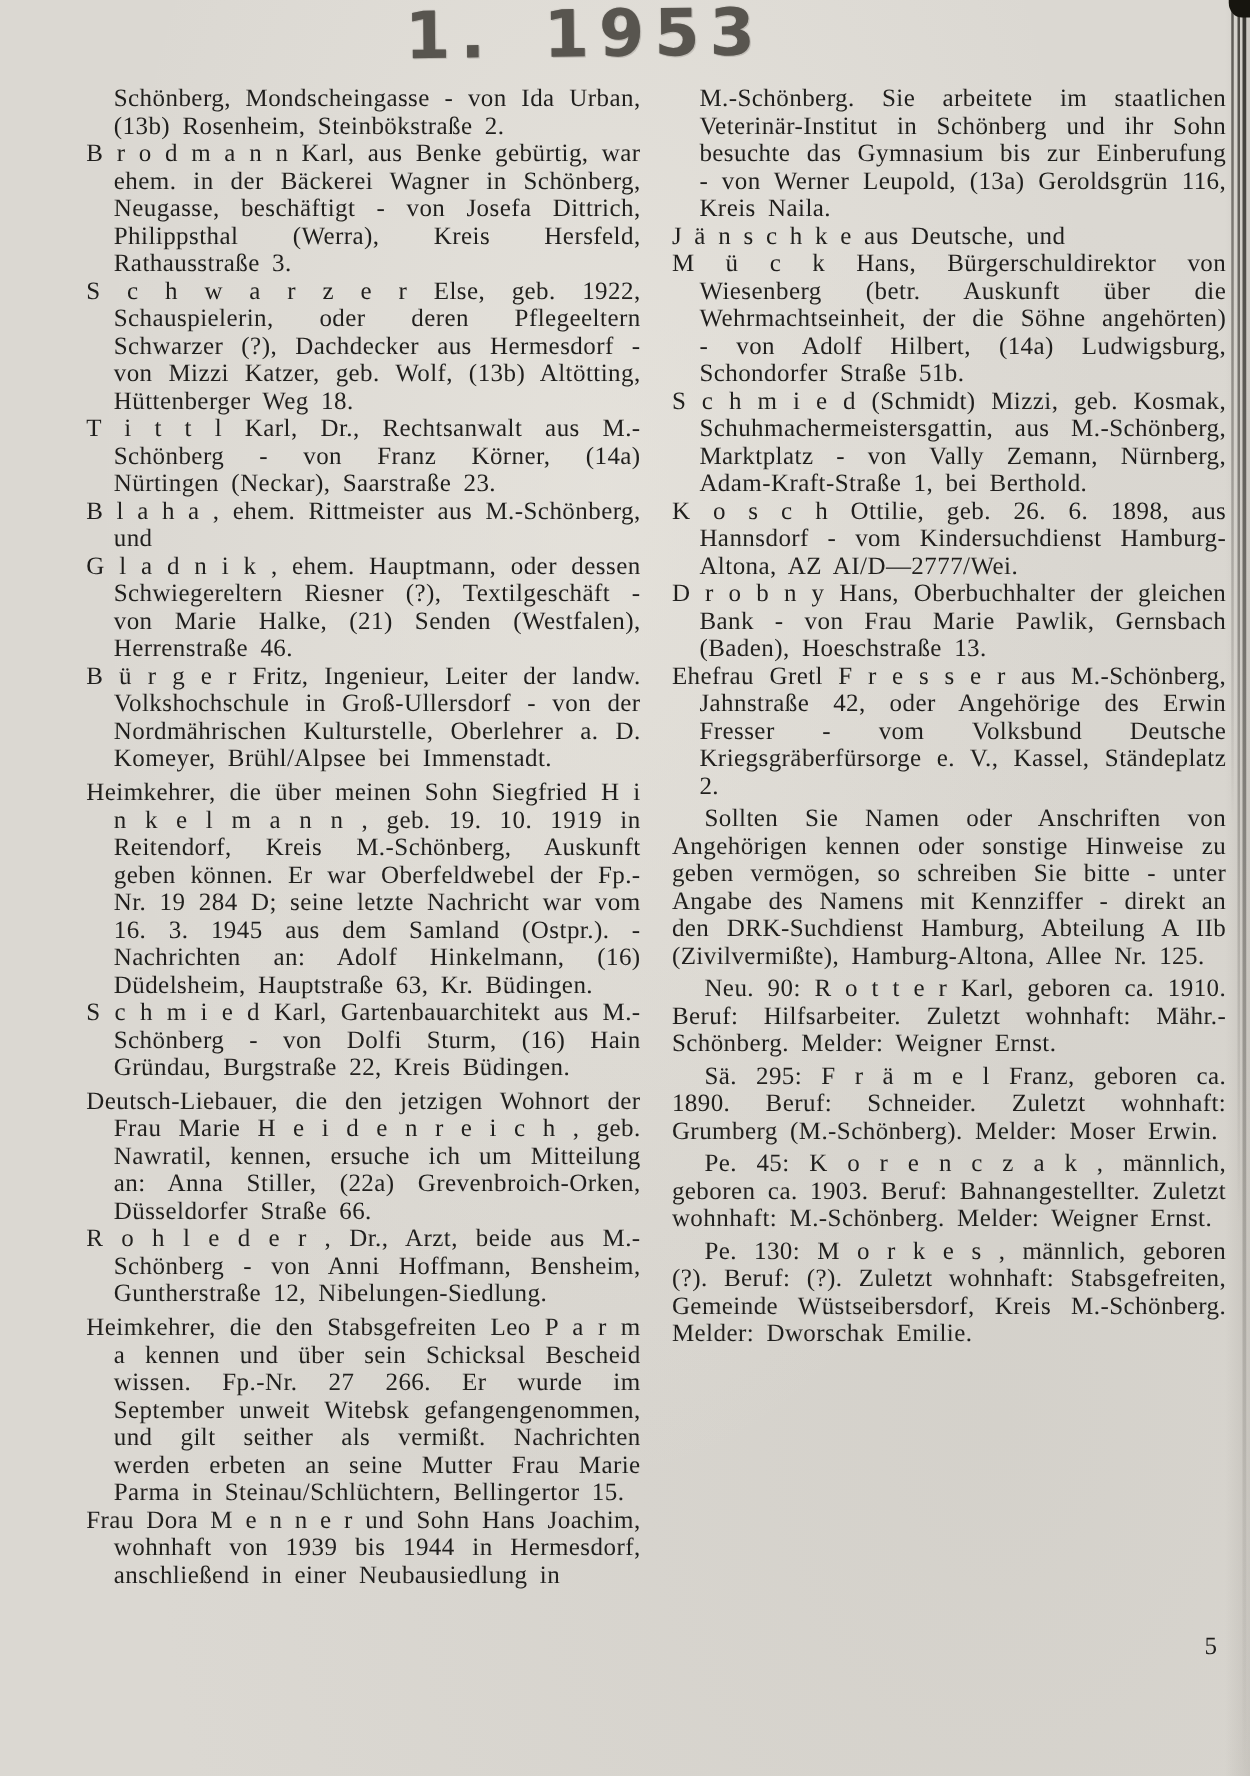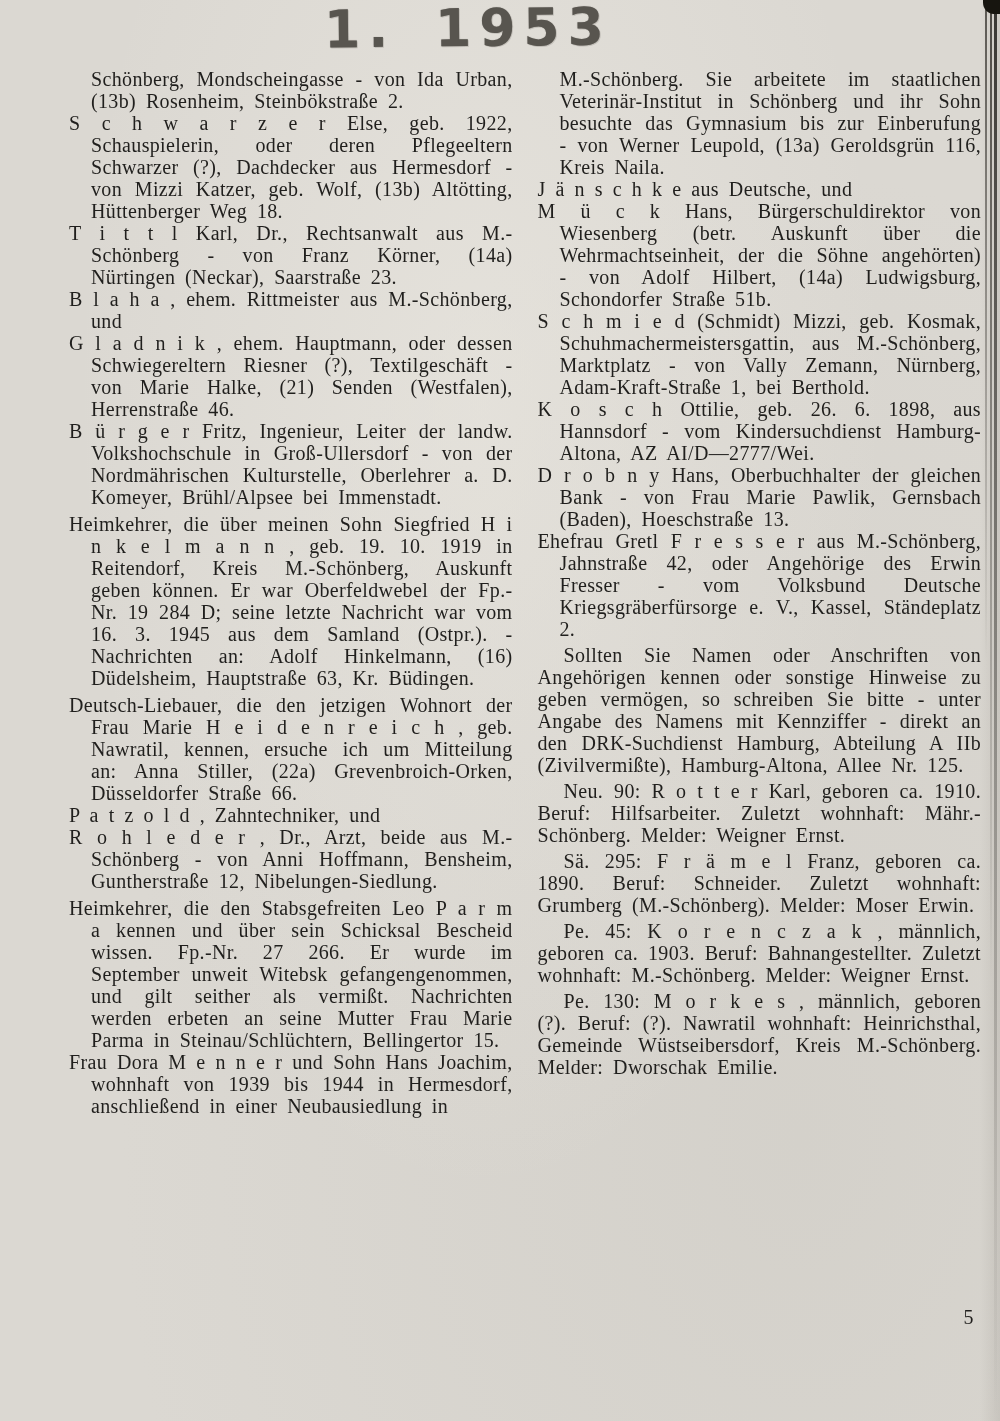--- a/index.html
+++ b/index.html
@@ -63,45 +63,46 @@
 </head>
 <body>
 
 <div class="page">
 
   <div class="stamp">1. 1953</div>
 
   <div class="columns">
     <div class="column col-left">
         <p class="entry" data-style="cont">Schönberg, Mondscheingasse - von Ida Urban, (13b) Rosenheim, Steinbökstraße 2.</p>
+        <p class="entry" data-style="hang">B r o d m a n n Karl, aus Benke gebürtig, war ehem. in der Bäckerei Wagner in Schönberg, Neugasse, beschäftigt - von Josefa Dittrich, Philippsthal (Werra), Kreis Hersfeld, Rathausstraße 3.</p>
         <p class="entry" data-style="hang">S c h w a r z e r Else, geb. 1922, Schauspielerin, oder deren Pflegeeltern Schwarzer (?), Dachdecker aus Hermesdorf - von Mizzi Katzer, geb. Wolf, (13b) Altötting, Hüttenberger Weg 18.</p>
         <p class="entry" data-style="hang">T i t t l Karl, Dr., Rechtsanwalt aus M.-Schönberg - von Franz Körner, (14a) Nürtingen (Neckar), Saarstraße 23.</p>
         <p class="entry" data-style="hang">B l a h a , ehem. Rittmeister aus M.-Schönberg, und</p>
         <p class="entry" data-style="hang">G l a d n i k , ehem. Hauptmann, oder dessen Schwiegereltern Riesner (?), Textilgeschäft - von Marie Halke, (21) Senden (Westfalen), Herrenstraße 46.</p>
         <p class="entry" data-style="hang">B ü r g e r Fritz, Ingenieur, Leiter der landw. Volkshochschule in Groß-Ullersdorf - von der Nordmährischen Kulturstelle, Oberlehrer a. D. Komeyer, Brühl/Alpsee bei Immenstadt.</p>
         <p class="entry" data-style="hang-sp">Heimkehrer, die über meinen Sohn Siegfried H i n k e l m a n n , geb. 19. 10. 1919 in Reitendorf, Kreis M.-Schönberg, Auskunft geben können. Er war Oberfeldwebel der Fp.-Nr. 19 284 D; seine letzte Nachricht war vom 16. 3. 1945 aus dem Samland (Ostpr.). - Nachrichten an: Adolf Hinkelmann, (16) Düdelsheim, Hauptstraße 63, Kr. Büdingen.</p>
+        <p class="entry" data-style="hang">S c h m i e d Karl, Gartenbauarchitekt aus M.-Schönberg - von Dolfi Sturm, (16) Hain Gründau, Burgstraße 22, Kreis Büdingen.</p>
         <p class="entry" data-style="hang-sp">Deutsch-Liebauer, die den jetzigen Wohnort der Frau Marie H e i d e n r e i c h , geb. Nawratil, kennen, ersuche ich um Mitteilung an: Anna Stiller, (22a) Grevenbroich-Orken, Düsseldorfer Straße 66.</p>
-        <p class="entry" data-style="hang">P a t z o l d , Zahntechniker, und</p>
         <p class="entry" data-style="hang">R o h l e d e r , Dr., Arzt, beide aus M.-Schönberg - von Anni Hoffmann, Bensheim, Guntherstraße 12, Nibelungen-Siedlung.</p>
         <p class="entry" data-style="hang-sp">Heimkehrer, die den Stabsgefreiten Leo P a r m a kennen und über sein Schicksal Bescheid wissen. Fp.-Nr. 27 266. Er wurde im September unweit Witebsk gefangengenommen, und gilt seither als vermißt. Nachrichten werden erbeten an seine Mutter Frau Marie Parma in Steinau/Schlüchtern, Bellingertor 15.</p>
         <p class="entry" data-style="hang">Frau Dora M e n n e r und Sohn Hans Joachim, wohnhaft von 1939 bis 1944 in Hermesdorf, anschließend in einer Neubausiedlung in</p>
       </div>
     <div class="column col-right">
         <p class="entry" data-style="cont">M.-Schönberg. Sie arbeitete im staatlichen Veterinär-Institut in Schönberg und ihr Sohn besuchte das Gymnasium bis zur Einberufung - von Werner Leupold, (13a) Geroldsgrün 116, Kreis Naila.</p>
         <p class="entry" data-style="hang">J ä n s c h k e aus Deutsche, und</p>
         <p class="entry" data-style="hang">M ü c k Hans, Bürgerschuldirektor von Wiesenberg (betr. Auskunft über die Wehrmachtseinheit, der die Söhne angehörten) - von Adolf Hilbert, (14a) Ludwigsburg, Schondorfer Straße 51b.</p>
         <p class="entry" data-style="hang">S c h m i e d (Schmidt) Mizzi, geb. Kosmak, Schuhmachermeistersgattin, aus M.-Schönberg, Marktplatz - von Vally Zemann, Nürnberg, Adam-Kraft-Straße 1, bei Berthold.</p>
         <p class="entry" data-style="hang">K o s c h Ottilie, geb. 26. 6. 1898, aus Hannsdorf - vom Kindersuchdienst Hamburg-Altona, AZ AI/D—2777/Wei.</p>
         <p class="entry" data-style="hang">D r o b n y Hans, Oberbuchhalter der gleichen Bank - von Frau Marie Pawlik, Gernsbach (Baden), Hoeschstraße 13.</p>
         <p class="entry" data-style="hang">Ehefrau Gretl F r e s s e r aus M.-Schönberg, Jahnstraße 42, oder Angehörige des Erwin Fresser - vom Volksbund Deutsche Kriegsgräberfürsorge e. V., Kassel, Ständeplatz 2.</p>
         <p class="entry" data-style="ind">Sollten Sie Namen oder Anschriften von Angehörigen kennen oder sonstige Hinweise zu geben vermögen, so schreiben Sie bitte - unter Angabe des Namens mit Kennziffer - direkt an den DRK-Suchdienst Hamburg, Abteilung A IIb (Zivilvermißte), Hamburg-Altona, Allee Nr. 125.</p>
         <p class="entry" data-style="ind">Neu. 90: R o t t e r Karl, geboren ca. 1910. Beruf: Hilfsarbeiter. Zuletzt wohnhaft: Mähr.-Schönberg. Melder: Weigner Ernst.</p>
         <p class="entry" data-style="ind">Sä. 295: F r ä m e l Franz, geboren ca. 1890. Beruf: Schneider. Zuletzt wohnhaft: Grumberg (M.-Schönberg). Melder: Moser Erwin.</p>
         <p class="entry" data-style="ind">Pe. 45: K o r e n c z a k , männlich, geboren ca. 1903. Beruf: Bahnangestellter. Zuletzt wohnhaft: M.-Schönberg. Melder: Weigner Ernst.</p>
-        <p class="entry" data-style="ind">Pe. 130: M o r k e s , männlich, geboren (?). Beruf: (?). Nawratil wohnhaft: Heinrichsthal, Gemeinde Wüstseibersdorf, Kreis M.-Schönberg. Melder: Dworschak Emilie.</p>
+        <p class="entry" data-style="ind">Pe. 130: M o r k e s , männlich, geboren (?). Beruf: (?). Zuletzt wohnhaft: Stabsgefreiten, Gemeinde Wüstseibersdorf, Kreis M.-Schönberg. Melder: Dworschak Emilie.</p>
       </div>
   </div>
 
   <div class="page-number">5</div>
 
   <div class="edge-band"></div>
   <div class="edge-line-1"></div>
   <div class="edge-line-2"></div>
   <div class="edge-line-3"></div>
   <div class="edge-blob"></div>

